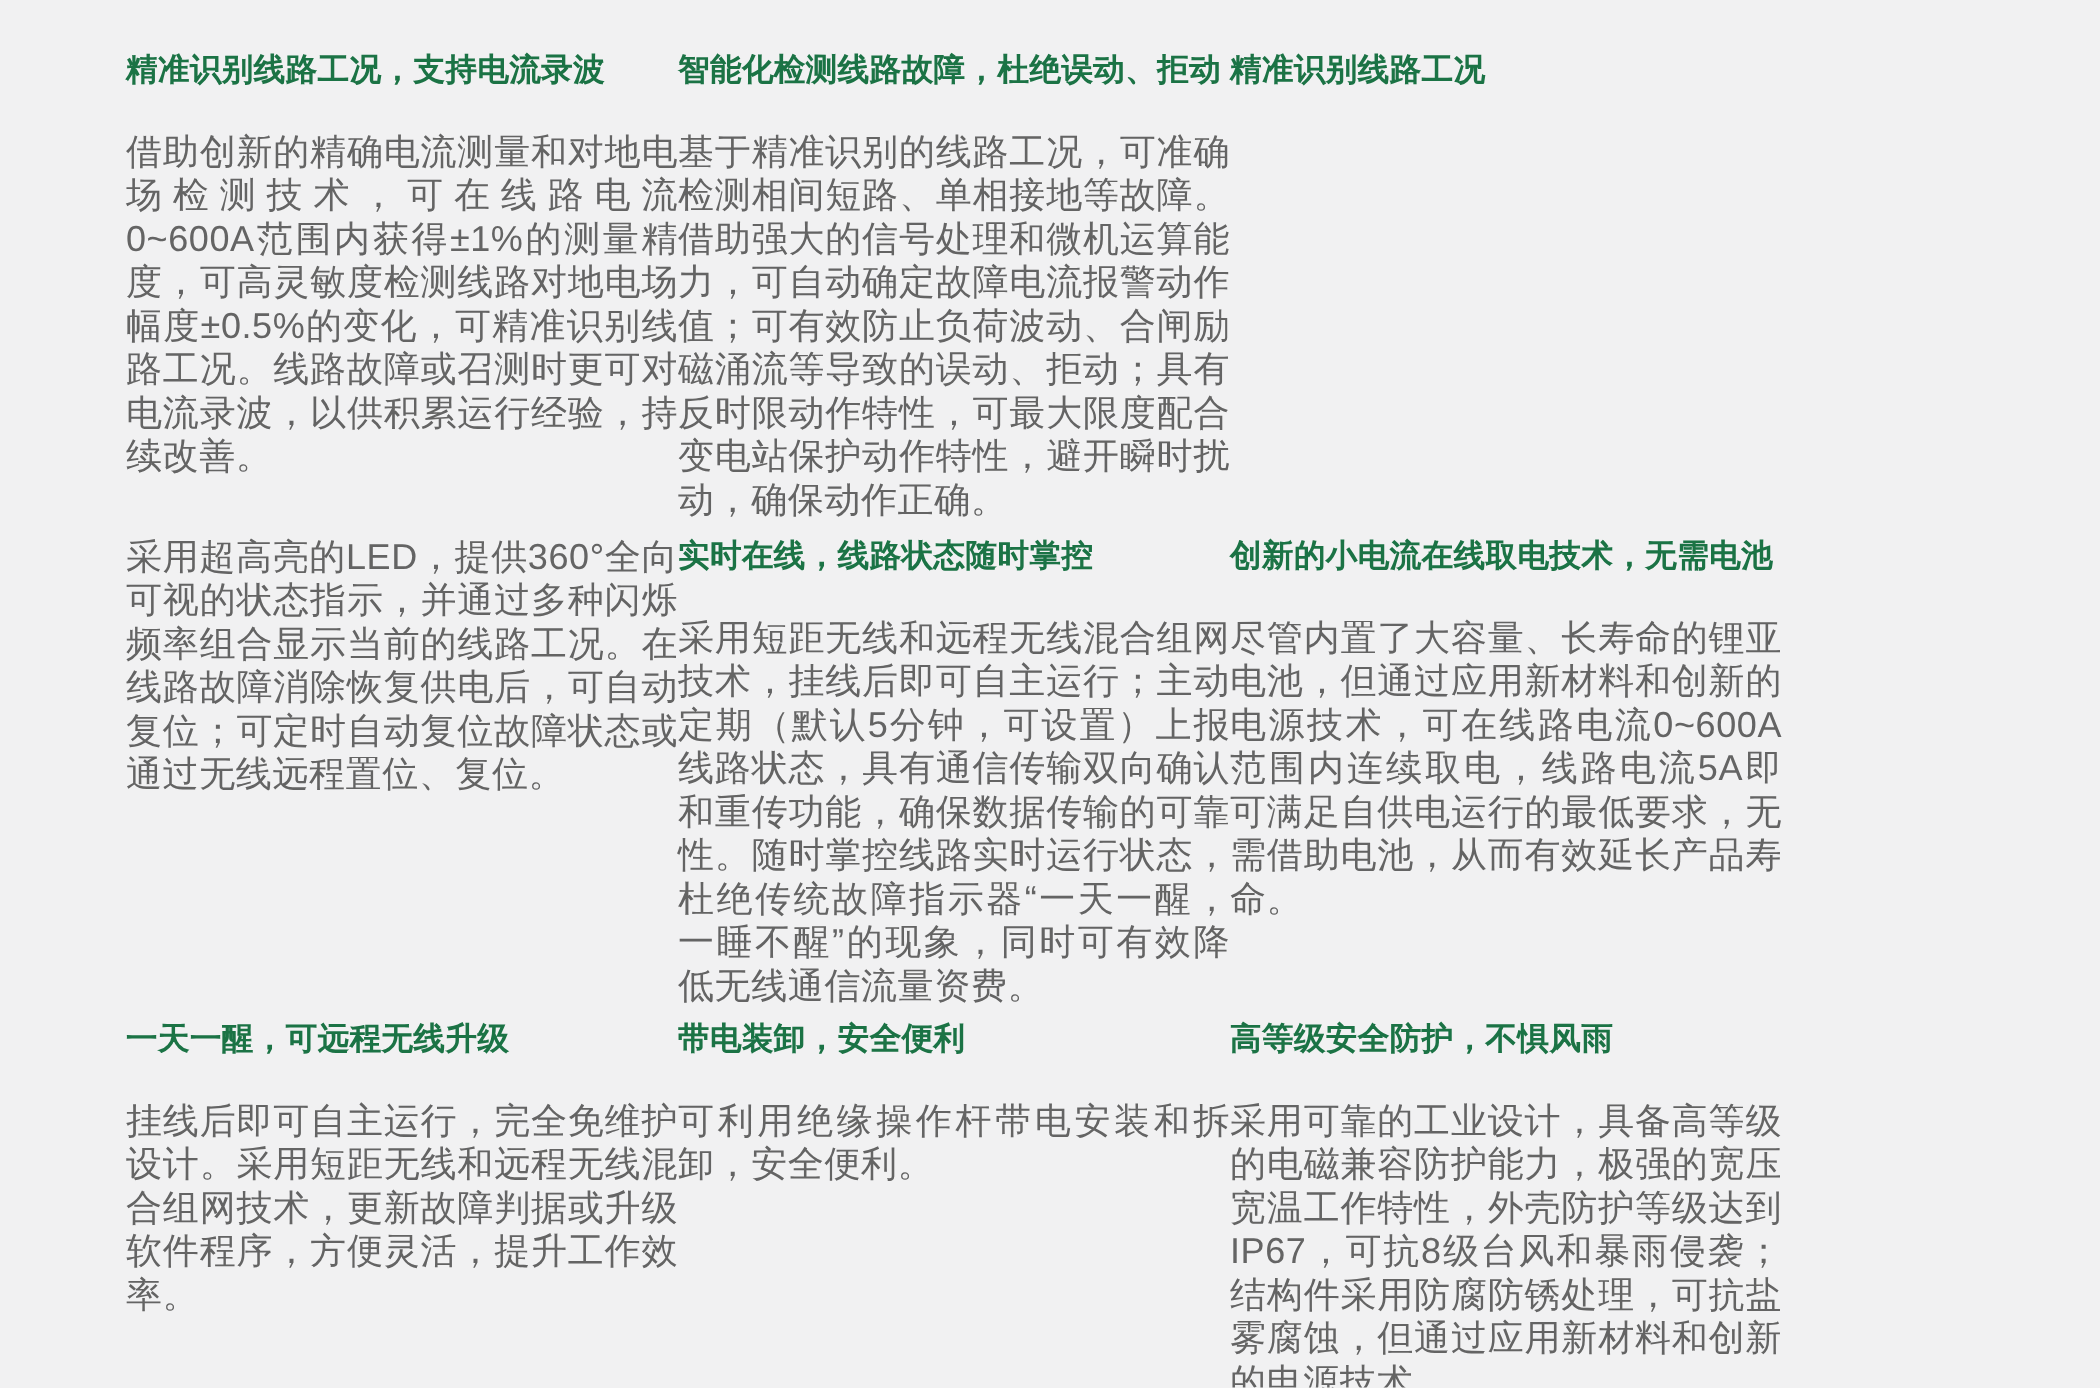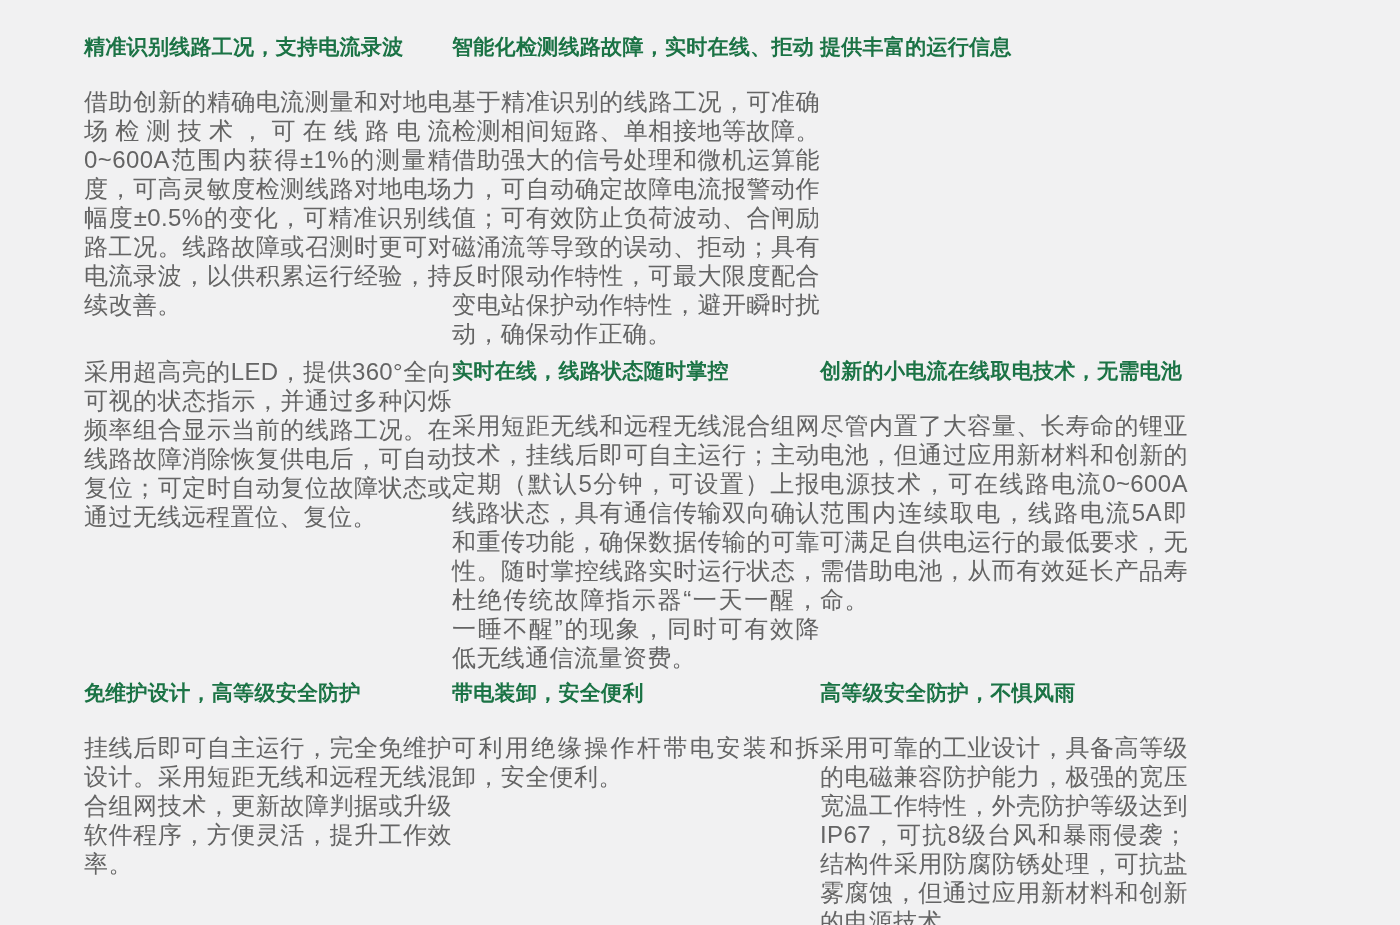--- a/index.html
+++ b/index.html
@@ -48,44 +48,44 @@
 <body>
 
 <main class="features-grid">
 
   <section class="feature-card">
     <h3 class="feature-title">精准识别线路工况，支持电流录波</h3>
     <p class="feature-body">借助创新的精确电流测量和对地电场检测技术，可在线路电流0~600A范围内获得±1%的测量精度，可高灵敏度检测线路对地电场幅度±0.5%的变化，可精准识别线路工况。线路故障或召测时更可对电流录波，以供积累运行经验，持续改善。</p>
   </section>
 
   <section class="feature-card">
-    <h3 class="feature-title">智能化检测线路故障，实时在线、拒动</h3>
+    <h3 class="feature-title">智能化检测线路故障，杜绝误动、拒动</h3>
     <p class="feature-body">基于精准识别的线路工况，可准确检测相间短路、单相接地等故障。借助强大的信号处理和微机运算能力，可自动确定故障电流报警动作值；可有效防止负荷波动、合闸励磁涌流等导致的误动、拒动；具有反时限动作特性，可最大限度配合变电站保护动作特性，避开瞬时扰动，确保动作正确。</p>
   </section>
 
   <section class="feature-card">
-    <h3 class="feature-title">提供丰富的运行信息</h3>
+    <h3 class="feature-title">精准识别线路工况</h3>
   </section>
 
   <section class="feature-card">
     <p class="feature-body">采用超高亮的LED，提供360°全向可视的状态指示，并通过多种闪烁频率组合显示当前的线路工况。在线路故障消除恢复供电后，可自动复位；可定时自动复位故障状态或通过无线远程置位、复位。</p>
   </section>
 
   <section class="feature-card">
     <h3 class="feature-title">实时在线，线路状态随时掌控</h3>
     <p class="feature-body">采用短距无线和远程无线混合组网技术，挂线后即可自主运行；主动定期（默认5分钟，可设置）上报线路状态，具有通信传输双向确认和重传功能，确保数据传输的可靠性。随时掌控线路实时运行状态，杜绝传统故障指示器“一天一醒，一睡不醒”的现象，同时可有效降低无线通信流量资费。</p>
   </section>
 
   <section class="feature-card">
     <h3 class="feature-title">创新的小电流在线取电技术，无需电池</h3>
     <p class="feature-body">尽管内置了大容量、长寿命的锂亚电池，但通过应用新材料和创新的电源技术，可在线路电流0~600A范围内连续取电，线路电流5A即可满足自供电运行的最低要求，无需借助电池，从而有效延长产品寿命。</p>
   </section>
 
   <section class="feature-card">
-    <h3 class="feature-title">免维护设计，高等级安全防护</h3>
+    <h3 class="feature-title">一天一醒，可远程无线升级</h3>
     <p class="feature-body">挂线后即可自主运行，完全免维护设计。采用短距无线和远程无线混合组网技术，更新故障判据或升级软件程序，方便灵活，提升工作效率。</p>
   </section>
 
   <section class="feature-card">
     <h3 class="feature-title">带电装卸，安全便利</h3>
     <p class="feature-body">可利用绝缘操作杆带电安装和拆卸，安全便利。</p>
   </section>
 
   <section class="feature-card">
     <h3 class="feature-title">高等级安全防护，不惧风雨</h3>

